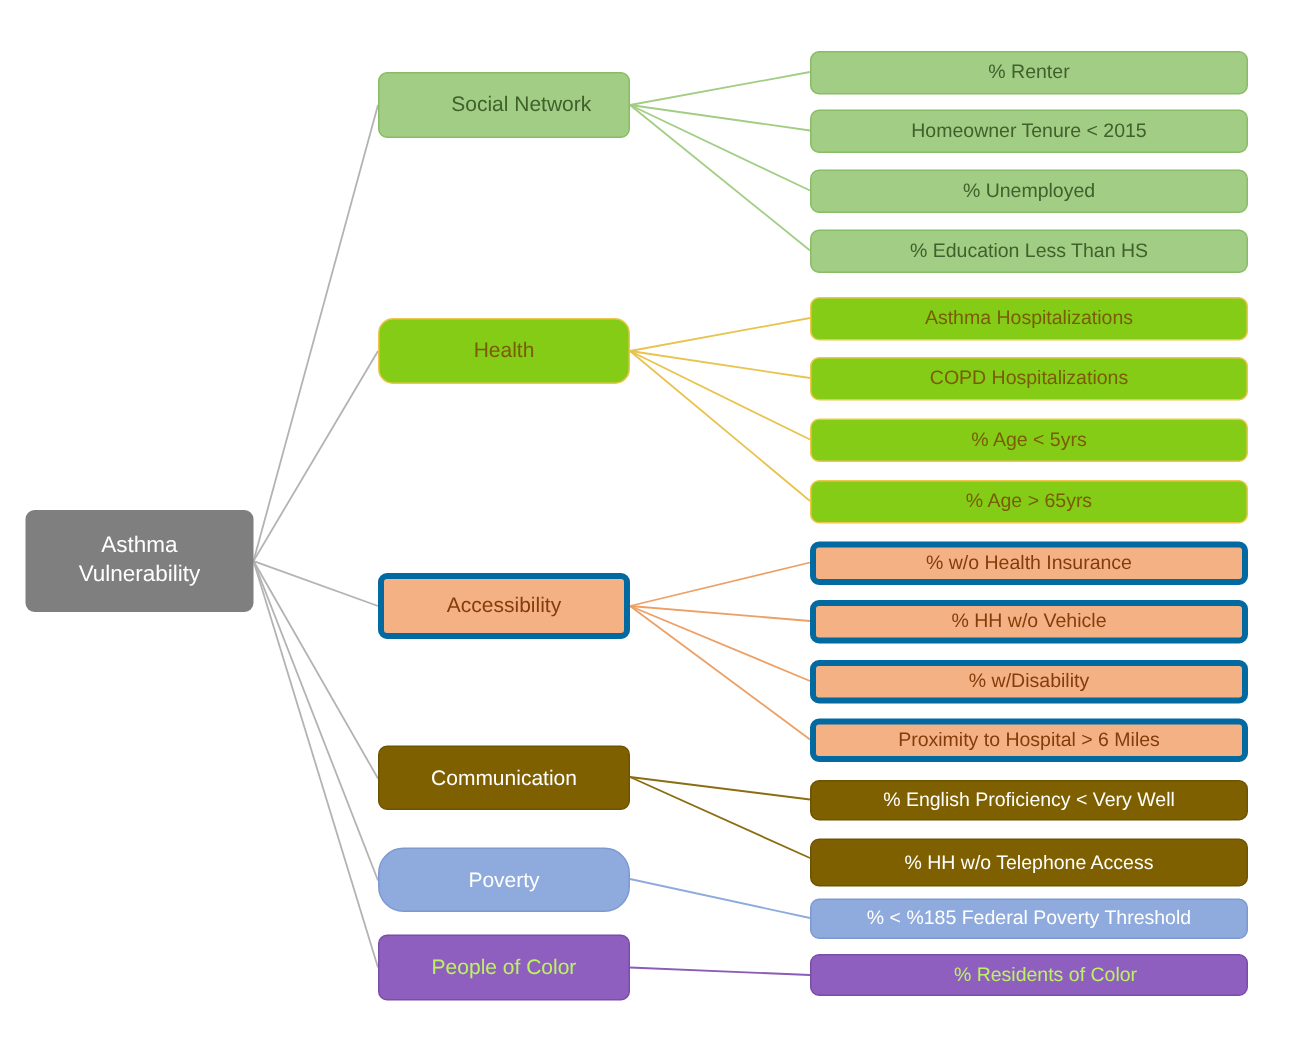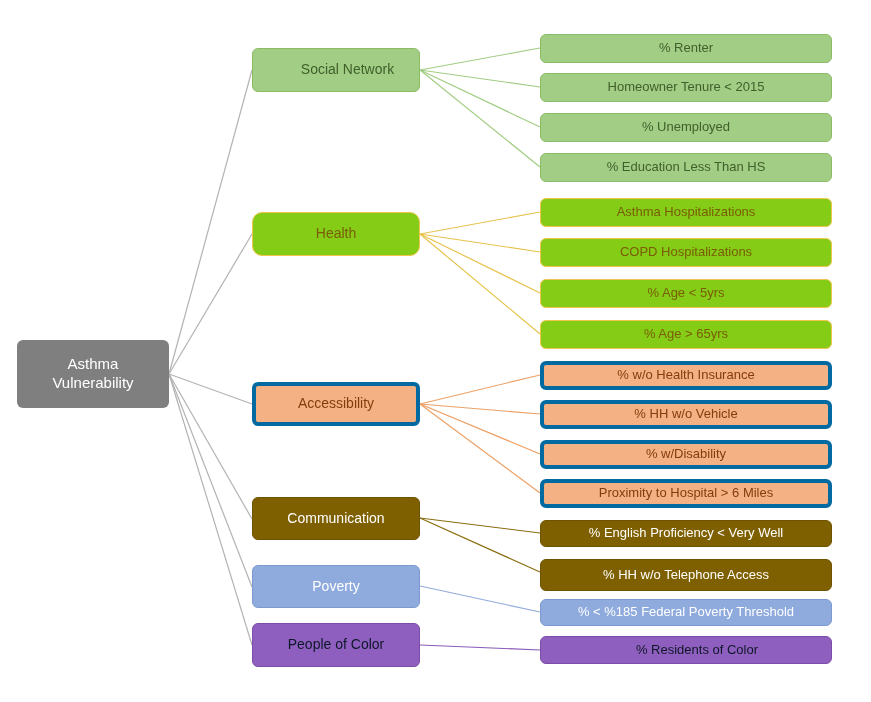--- a/index.html
+++ b/index.html
@@ -59,21 +59,21 @@
     left: 540px;
     width: 292px; height: 29px;
     font-size: 13px;
     padding: 2px 10px;
   }
   .c-green  { background: #a2cd84; border: 1px solid #8abb66; color: #40602c; }
   .c-yellow { background: #84cc16; border: 1px solid #efc64d; color: #7a5c06; }
   .c-orange { background: #f4b183; border: 4px solid #0369a1; color: #843c0c; }
   .c-olive  { background: #7f6000; border: 1px solid #6e5300; color: #ffffff; }
   .c-blue   { background: #8faadc; border: 1px solid #7d9ad0; color: #ffffff; }
-  .c-purple { background: #8e5fbe; border: 1px solid #7a4da6; color: #0f172a; }
+  .c-purple { background: #8e5fbe; border: 1px solid #7a4da6; color: #bef264; }
 </style>
 </head>
 <body>
 
 <div class="canvas">
 
   <svg class="lines" viewBox="0 0 871 702">
 
     <line class="l-gray" x1="169" y1="374" x2="252" y2="70"></line>
     <line class="l-gray" x1="169" y1="374" x2="252" y2="234"></line>
@@ -104,21 +104,21 @@
 
     <line class="l-purple" x1="420" y1="645" x2="540" y2="650"></line>
   </svg>
 
   <div class="node root">Asthma Vulnerability</div>
 
   <div class="node cat c-green" style="top:48px;padding-left:31px;">Social Network</div>
   <div class="node cat c-yellow" style="top:212px;border-radius:10px;">Health</div>
   <div class="node cat c-orange" style="top:382px;">Accessibility</div>
   <div class="node cat c-olive" style="top:497px;height:43px;">Communication</div>
-  <div class="node cat c-blue" style="top:565px;height:43px;">Poverty</div>
+  <div class="node cat c-blue" style="top:565px;height:43px;border-radius:17px;">Poverty</div>
   <div class="node cat c-purple" style="top:623px;">People of Color</div>
 
   <div class="node leaf c-green" style="top:34px;">% Renter</div>
   <div class="node leaf c-green" style="top:73px;">Homeowner Tenure &lt; 2015</div>
   <div class="node leaf c-green" style="top:113px;">% Unemployed</div>
   <div class="node leaf c-green" style="top:153px;">% Education Less Than HS</div>
 
   <div class="node leaf c-yellow" style="top:198px;">Asthma Hospitalizations</div>
   <div class="node leaf c-yellow" style="top:238px;">COPD Hospitalizations</div>
   <div class="node leaf c-yellow" style="top:279px;">% Age &lt; 5yrs</div>

